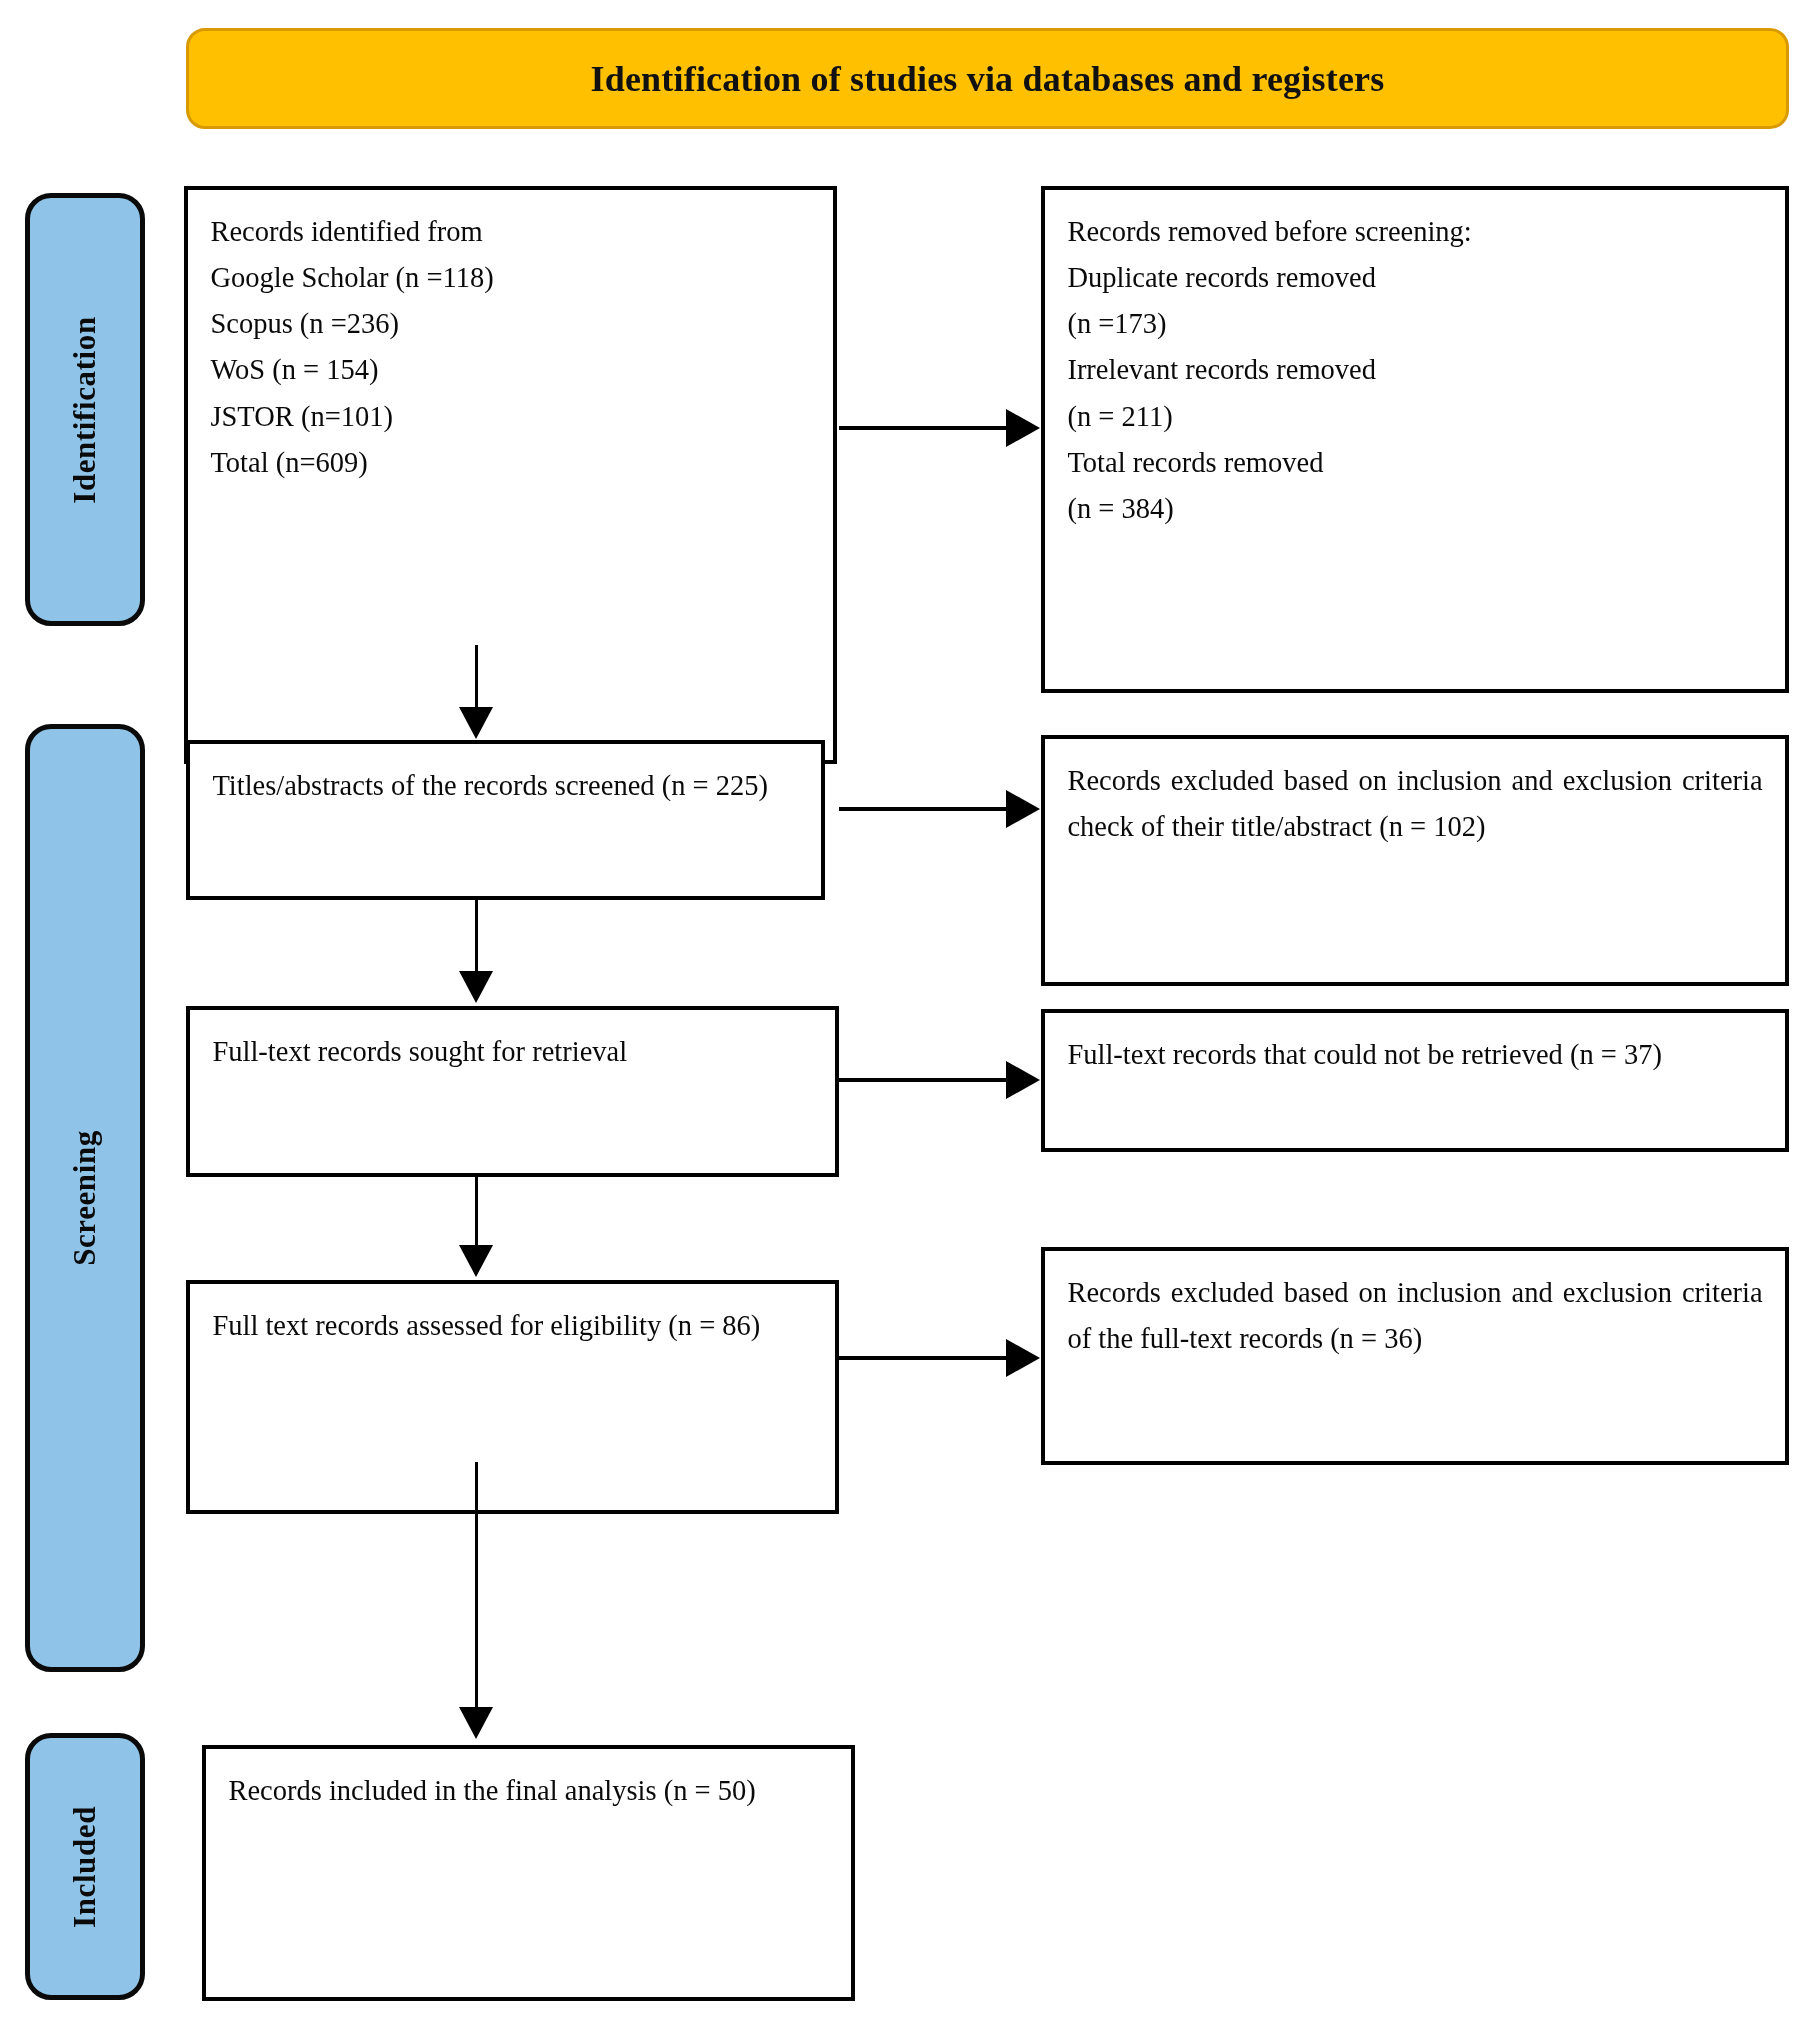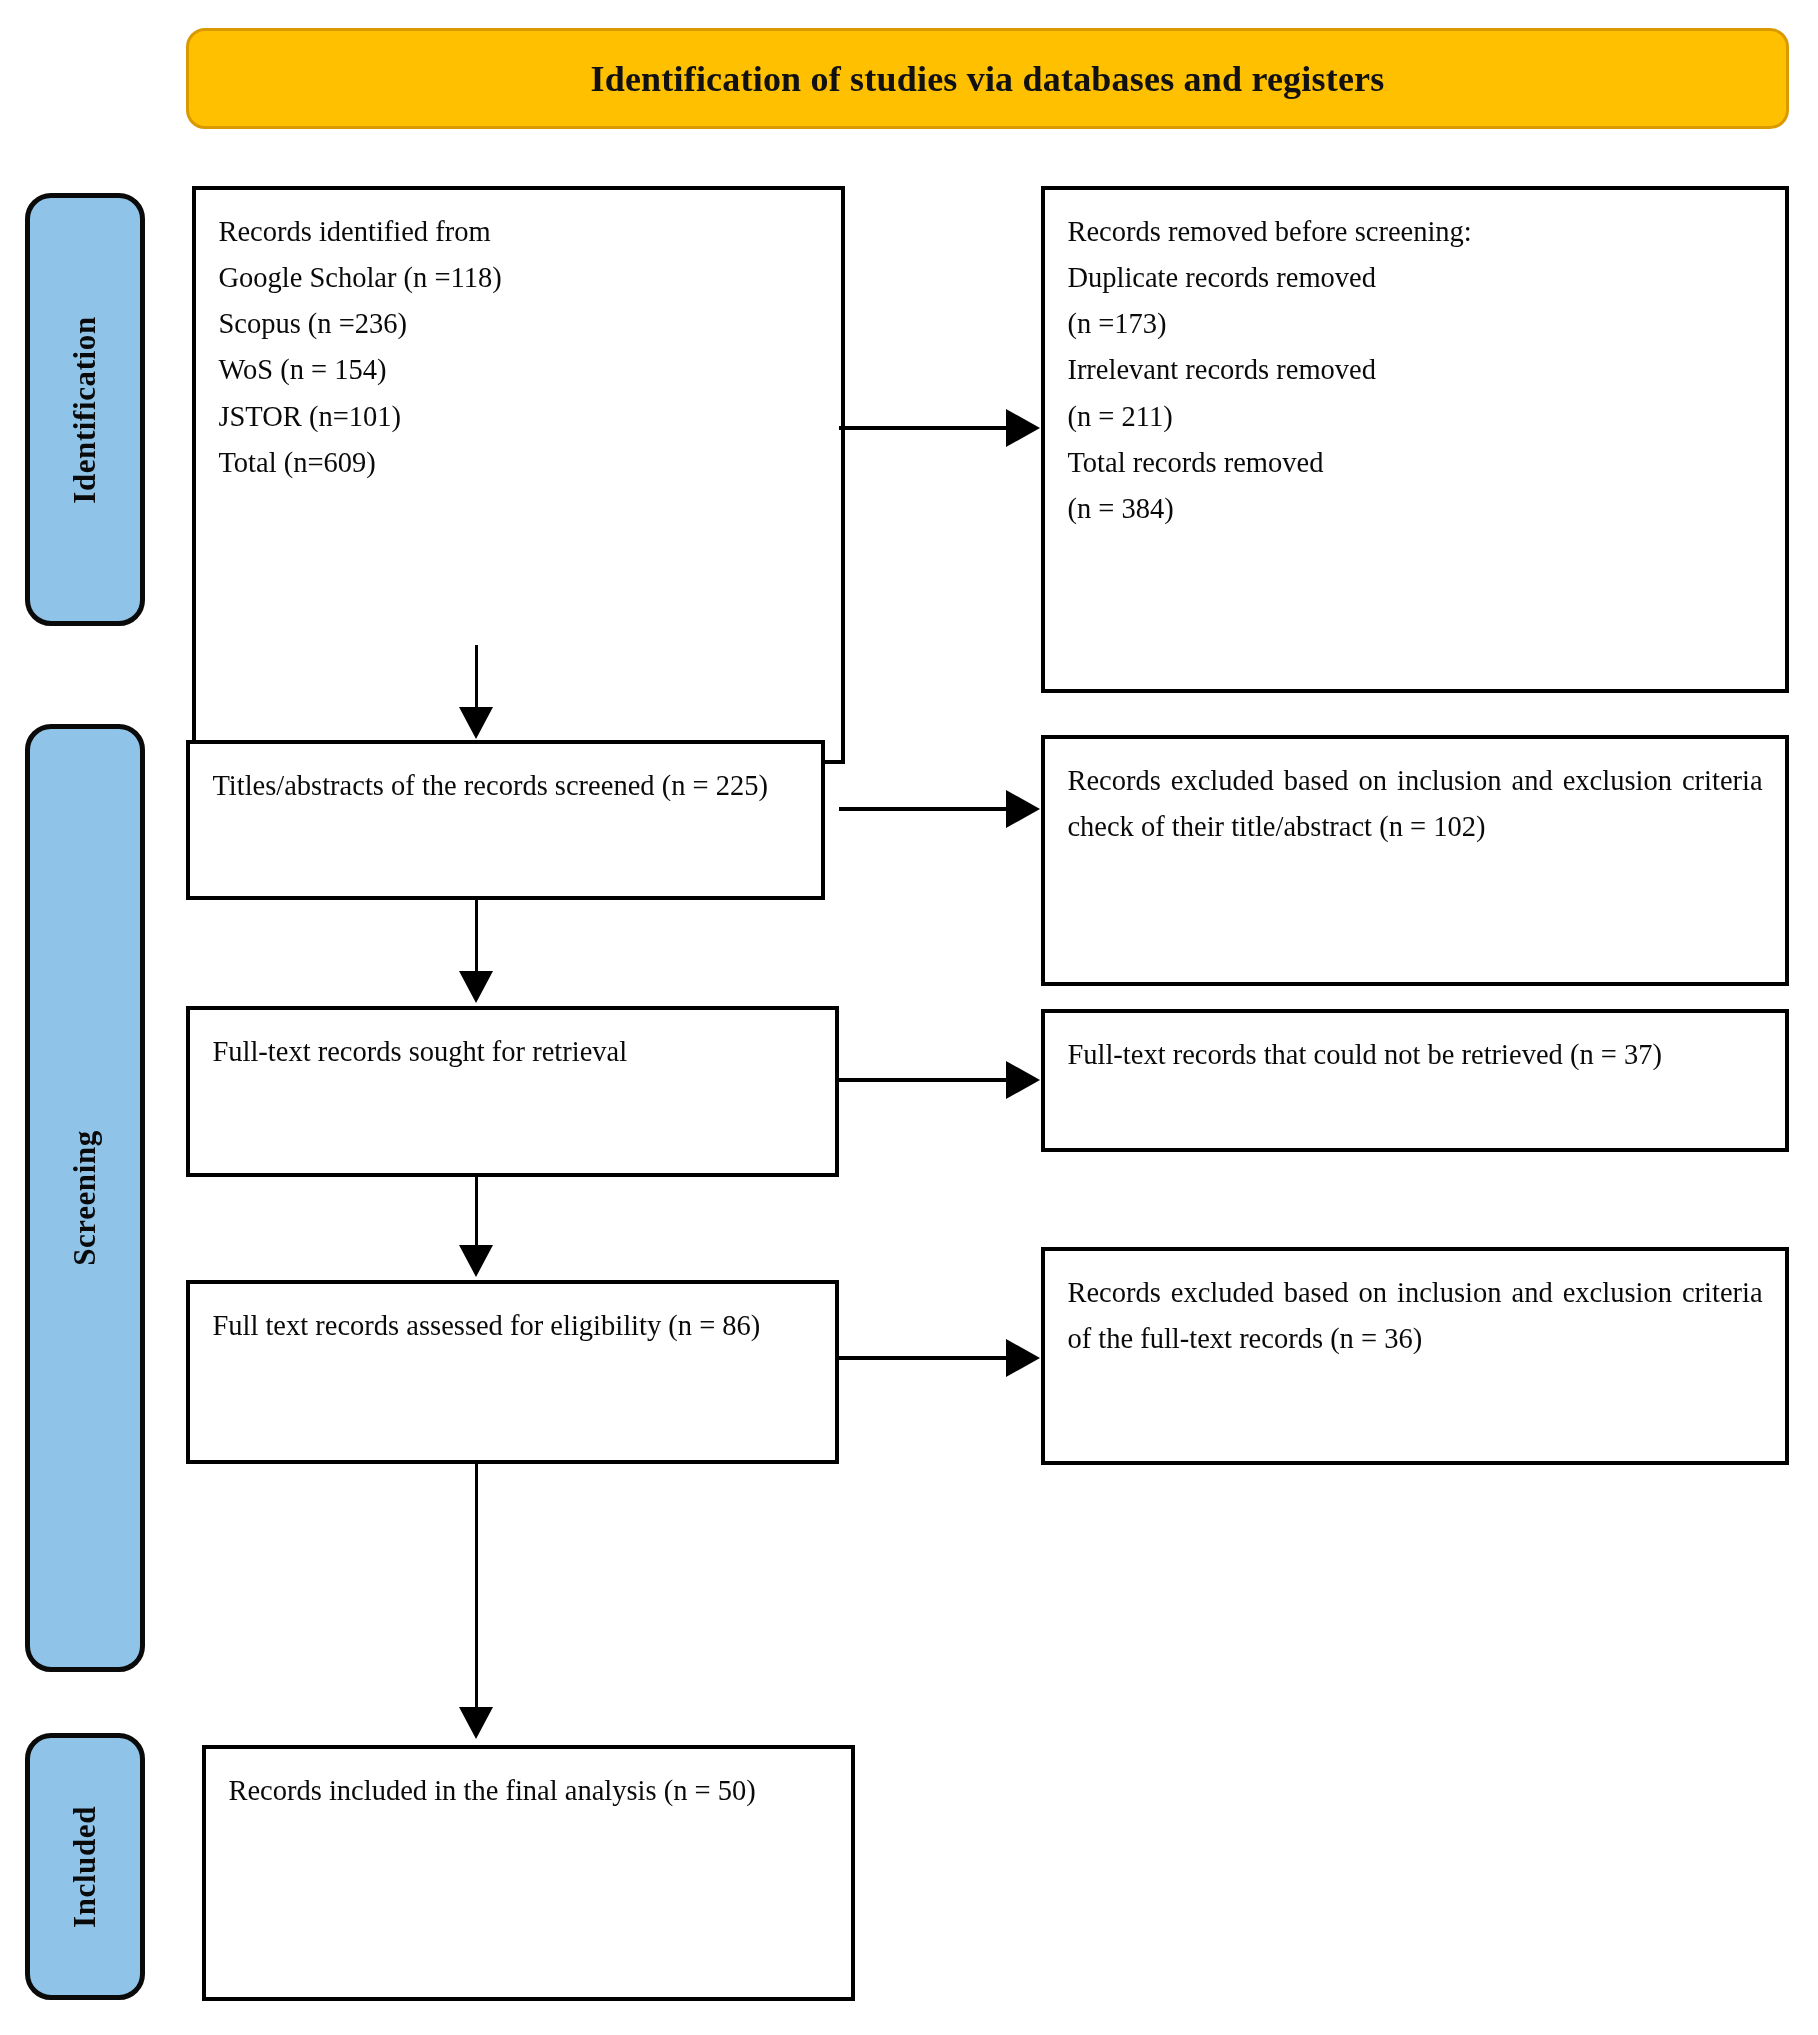--- a/index.html
+++ b/index.html
@@ -121,21 +121,21 @@
   <div class="stage" style="top:193px;height:433px;">
     <span class="stage-label">Identification</span>
   </div>
   <div class="stage" style="top:724px;height:948px;">
     <span class="stage-label">Screening</span>
   </div>
   <div class="stage" style="top:1733px;height:267px;">
     <span class="stage-label">Included</span>
   </div>
 
-  <div class="box plain" style="left:192px;top:186px;width:653px;height:578px;">
+  <div class="box plain" style="left:184px;top:186px;width:653px;height:578px;">
     <p>Records identified from</p>
     <p>Google Scholar (n =118)</p>
     <p>Scopus (n =236)</p>
     <p>WoS (n = 154)</p>
     <p>JSTOR (n=101)</p>
     <p>Total (n=609)</p>
   </div>
 
   <div class="box plain" style="left:1041px;top:186px;width:748px;height:507px;">
     <p>Records removed before screening:</p>
@@ -174,21 +174,21 @@
   <div class="box justify" style="left:1041px;top:1009px;width:748px;height:143px;">
     <p>Full-text records that could not be re­trieved (n = 37)</p>
   </div>
 
   <div class="h-line" style="left:839px;top:1078px;width:169px;"></div>
   <div class="h-head" style="left:1006px;top:1061px;"></div>
 
   <div class="v-line" style="left:475px;top:1177px;height:72px;"></div>
   <div class="v-head" style="left:459px;top:1245px;"></div>
 
-  <div class="box justify" style="left:186px;top:1280px;width:653px;height:184px;">
+  <div class="box justify" style="left:186px;top:1280px;width:653px;height:234px;">
     <p>Full text records assessed for eli­gibility (n = 86)</p>
   </div>
 
   <div class="box justify" style="left:1041px;top:1247px;width:748px;height:218px;">
     <p>Records excluded based on inclusion and exclusion criteria of the full-text records (n = 36)</p>
   </div>
 
   <div class="h-line" style="left:839px;top:1356px;width:169px;"></div>
   <div class="h-head" style="left:1006px;top:1339px;"></div>
 

